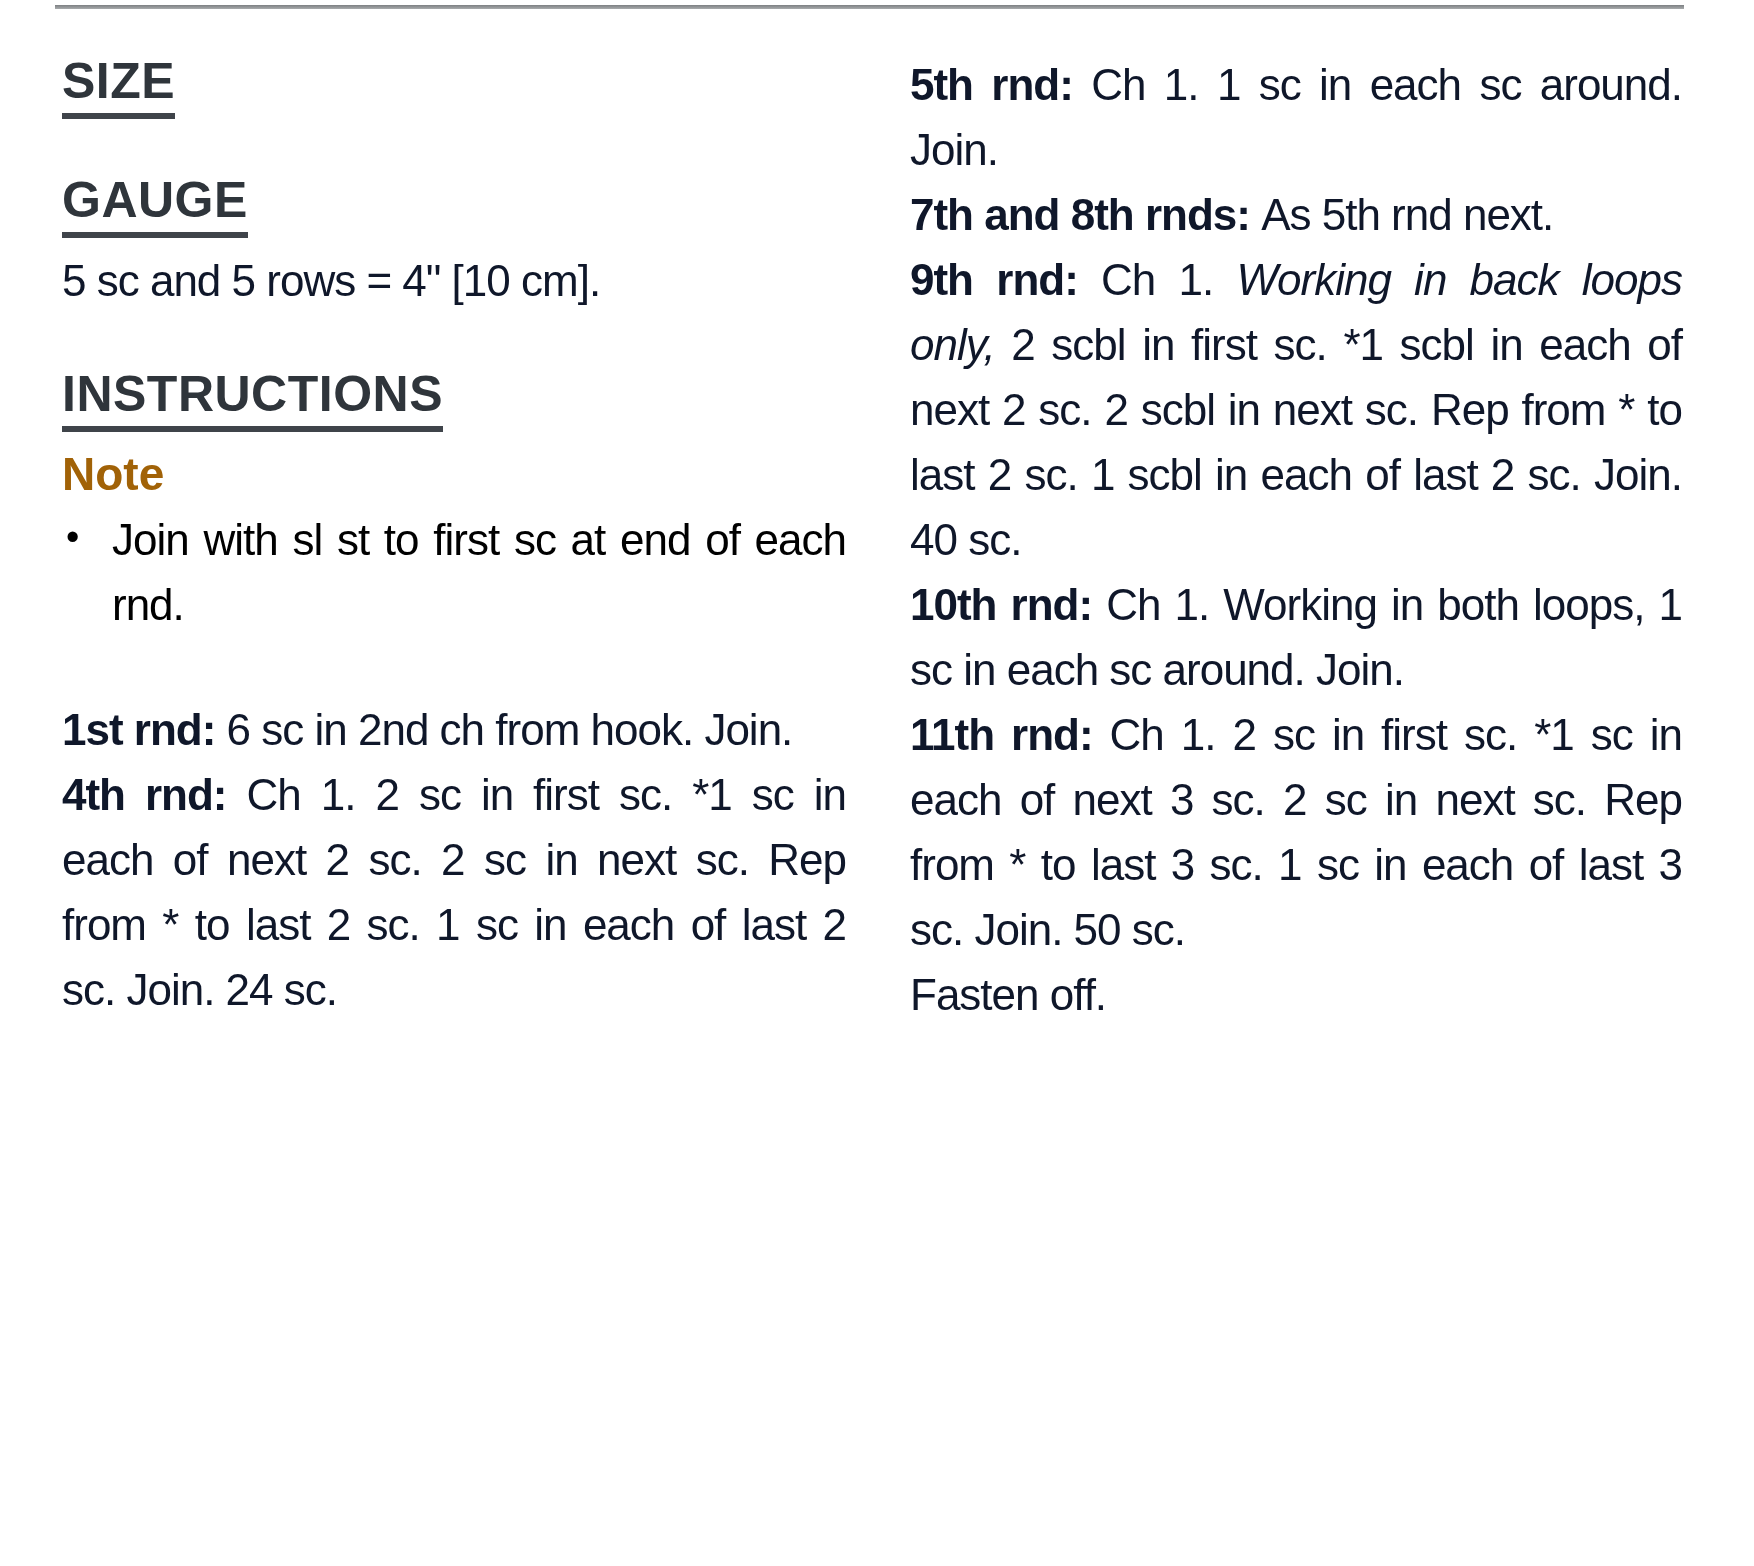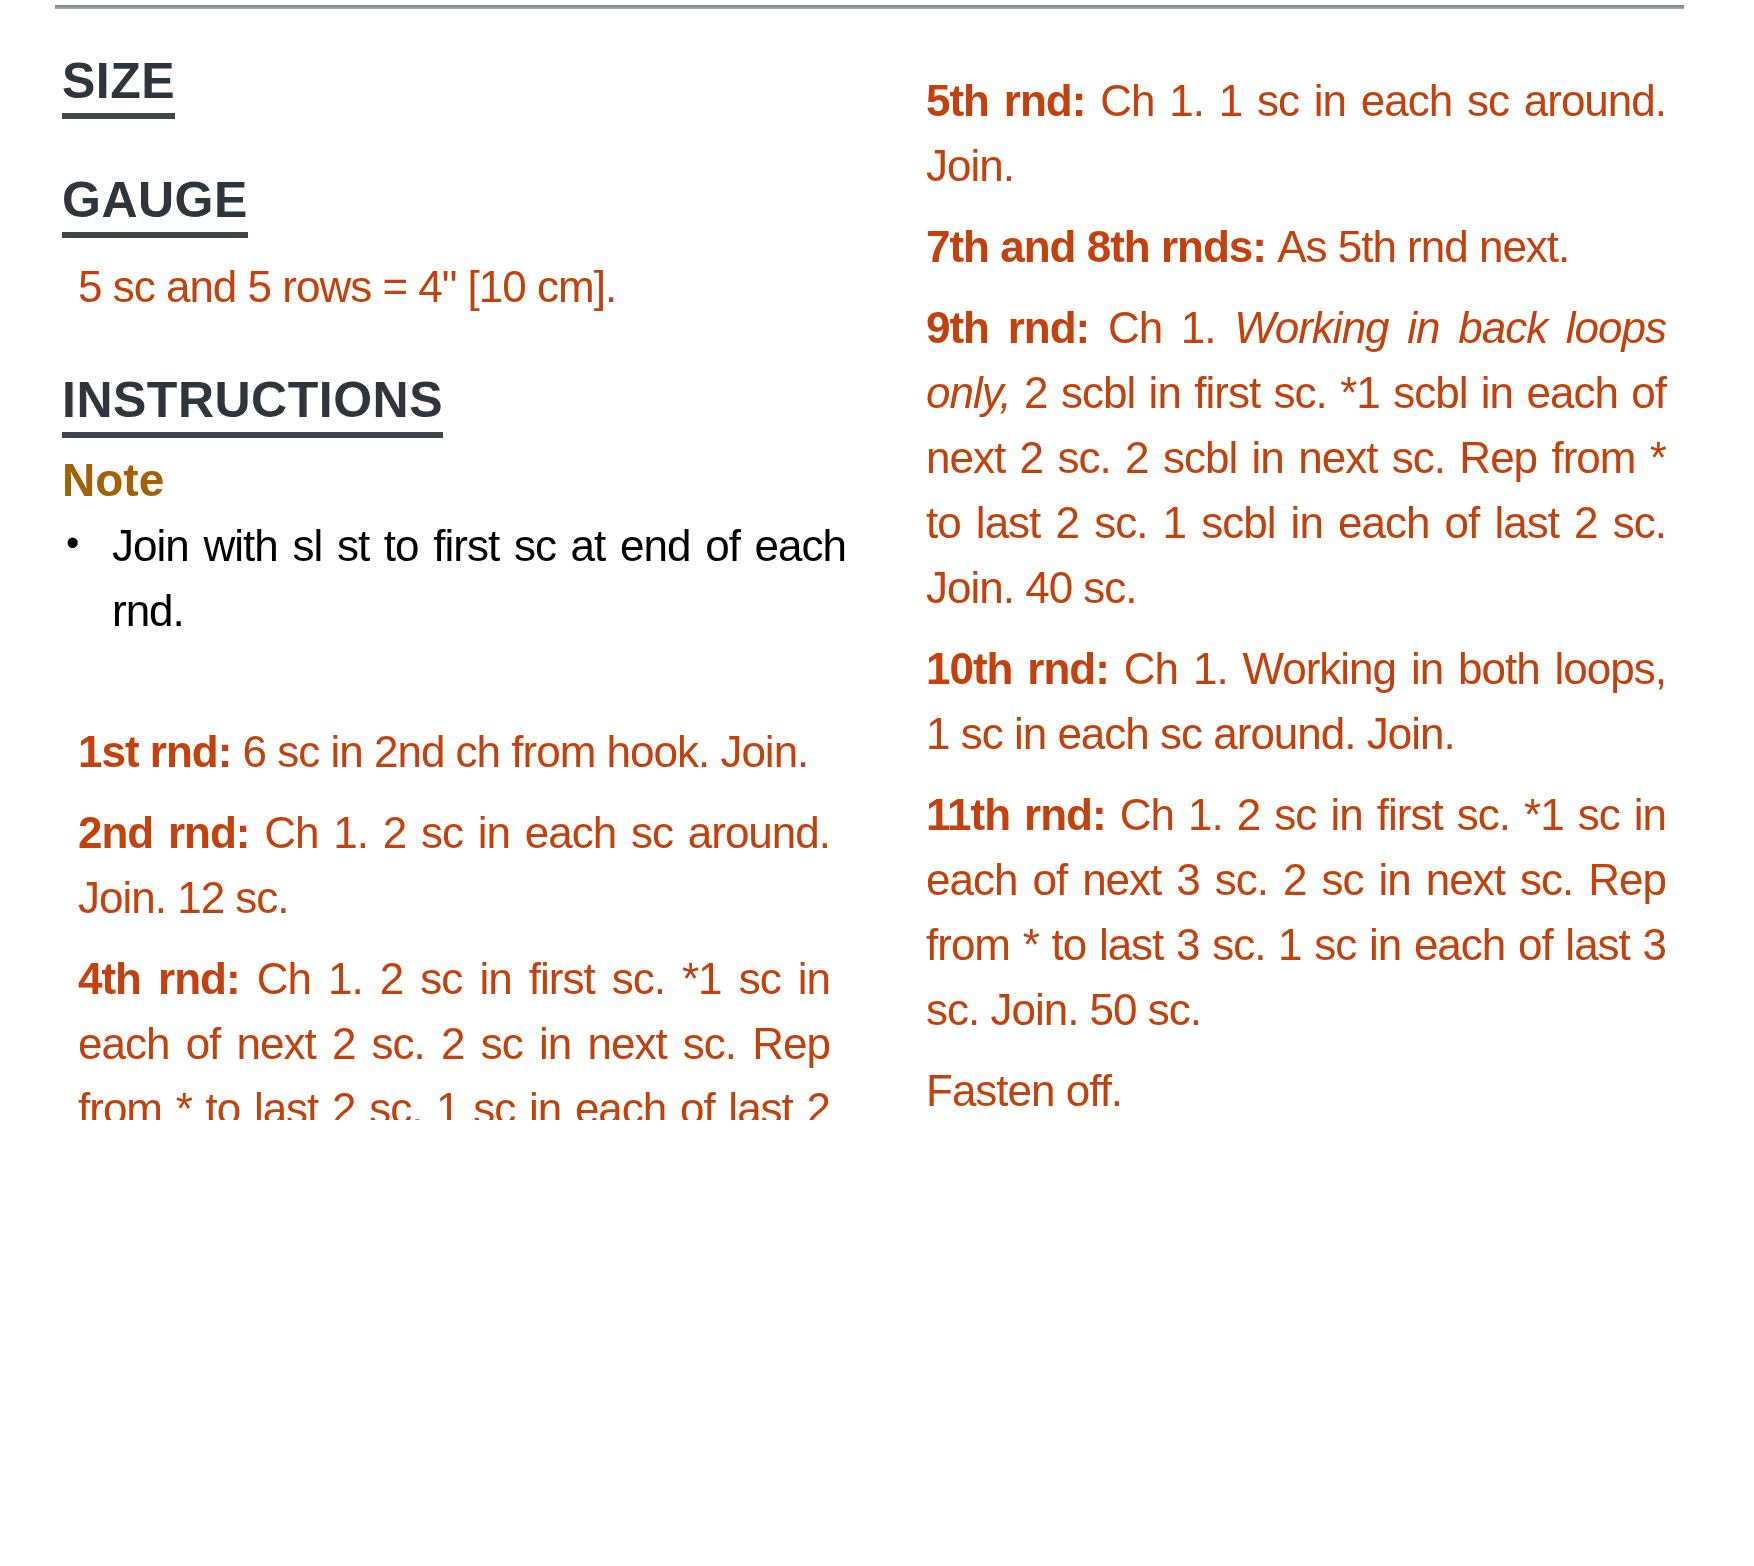--- a/index.html
+++ b/index.html
@@ -50,26 +50,26 @@
     border-bottom: 6px solid #3f444a;
   }
   .subheading {
     margin: 0;
     font-size: 46px;
     line-height: 65px;
     font-weight: bold;
     color: #a16207;
   }
   .para {
-    margin: 16px;
+    margin: 0;
     font-size: 44px;
     line-height: 65px;
     letter-spacing: -1px;
     text-align: justify;
-    color: #c2410c;
+    color: #0f172a;
   }
   .para b { font-weight: bold; }
   .para i { font-style: italic; }
   .bullet {
     position: relative;
     padding-left: 50px;
     font-size: 44px;
     line-height: 65px;
     letter-spacing: -1px;
     text-align: justify;
@@ -90,21 +90,20 @@
   <div class="columns">
     <div class="col col-left" id="col-left">
         <h2 class="heading"><span class="hd">SIZE</span></h2>
         <h2 class="heading"><span class="hd">GAUGE</span></h2>
         <p class="para"><span>5 sc and 5 rows = 4" [10 cm].</span></p>
         <h2 class="heading"><span class="hd">INSTRUCTIONS</span></h2>
         <h3 class="subheading">Note</h3>
         <div class="bullet"><span class="dot">•</span><span>Join with sl st to first sc at end of each rnd.</span></div>
         <div class="spacer"></div>
         <p class="para"><b>1st rnd: </b><span>6 sc in 2nd ch from hook. Join.</span></p>
-        <p class="para"><b>2nd rnd: </b><span>Ch 1. 2 sc in each sc around. Join. 12 sc.</span></p>
         <p class="para"><b>4th rnd: </b><span>Ch 1. 2 sc in first sc. *1 sc in each of next 2 sc. 2 sc in next sc. Rep from * to last 2 sc. 1 sc in each of last 2 sc. Join. 24 sc.</span></p>
       </div>
     <div class="col col-right" id="col-right">
         <p class="para"><b>5th rnd: </b><span>Ch 1. 1 sc in each sc around. Join.</span></p>
         <p class="para"><b>7th and 8th rnds: </b><span>As 5th rnd next.</span></p>
         <p class="para"><b>9th rnd: </b><span>Ch 1. </span><i>Working in back loops only,</i><span> 2 scbl in first sc. *1 scbl in each of next 2 sc. 2 scbl in next sc. Rep from * to last 2 sc. 1 scbl in each of last 2 sc. Join. 40 sc.</span></p>
         <p class="para"><b>10th rnd: </b><span>Ch 1. Working in both loops, 1 sc in each sc around. Join.</span></p>
         <p class="para"><b>11th rnd: </b><span>Ch 1. 2 sc in first sc. *1 sc in each of next 3 sc. 2 sc in next sc. Rep from * to last 3 sc. 1 sc in each of last 3 sc. Join. 50 sc.</span></p>
         <p class="para"><span>Fasten off.</span></p>
       </div>

